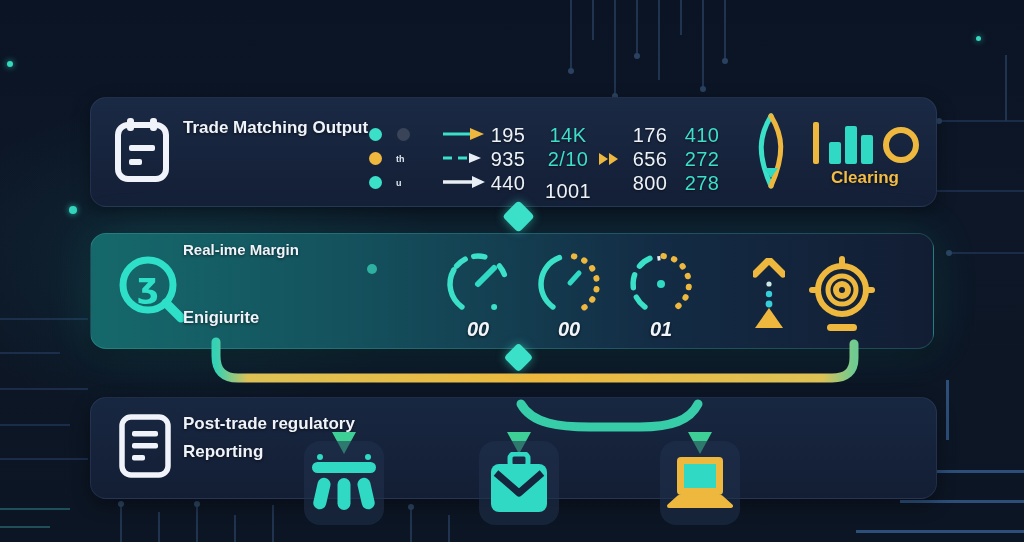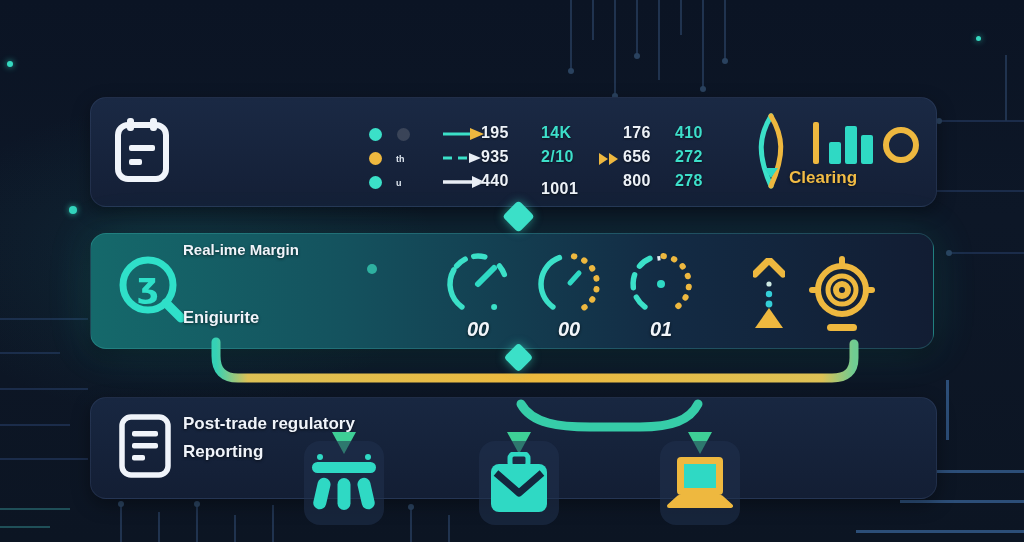--- a/index.html
+++ b/index.html
@@ -16,21 +16,21 @@
   .tdot{border-radius:50%;background:#35d9c0;box-shadow:0 0 6px rgba(53,217,192,.8);}
   .glow{position:absolute;pointer-events:none;}
   .panel{position:absolute;left:90px;width:845px;border-radius:16px;z-index:2;
     border:1px solid rgba(130,160,210,.12);box-shadow:0 6px 18px rgba(0,0,0,.35);}
   #panel-trade{top:97px;height:108px;background:linear-gradient(180deg,#1a2944,#141f36);}
   #panel-margin{top:233px;height:114px;width:842px;
     background:linear-gradient(90deg,#15696b 0%,#14525e 30%,#132b44 68%,#121d33 100%);
     border:1px solid rgba(70,200,190,.25);box-shadow:0 0 44px rgba(45,214,190,.16),0 6px 18px rgba(0,0,0,.35);}
   #panel-reporting{top:397px;height:100px;background:linear-gradient(180deg,#182741,#131e34);}
   .ttl{position:absolute;font-weight:bold;color:#f0f4fa;text-shadow:0 1px 3px rgba(0,0,0,.6);white-space:nowrap;}
-  .num{position:absolute;width:54px;text-align:left;font-size:16px;font-weight:bold;
+  .num{position:absolute;width:54px;text-align:center;font-size:20px;font-weight:normal;
     letter-spacing:.4px;text-shadow:0 1px 2px rgba(0,0,0,.55);}
   .c-white{color:#edf2f8;} .c-teal{color:#3ddfca;} .c-yellow{color:#f2bc45;}
   .dot{position:absolute;border-radius:50%;}
   .tinylbl{position:absolute;font-size:9px;color:#dfe7f0;font-weight:bold;}
   .gauge{position:absolute;top:14px;width:80px;height:100px;font-style:italic;}
   .gauge .gv{position:absolute;top:70px;width:80px;text-align:center;font-size:20px;
     font-weight:bold;color:#f1f5fa;text-shadow:0 1px 3px rgba(0,0,0,.7);}
   .diamond{position:absolute;background:#3be0c8;transform:rotate(45deg);border-radius:4px;
     box-shadow:0 0 10px rgba(59,224,200,.55);z-index:4;}
   .tile{position:absolute;width:80px;height:84px;border-radius:16px;
@@ -94,20 +94,21 @@
   <div class="panel" id="panel-trade">
     <span class="icon" style="left:24px;top:20px">
       <svg width="54" height="66" viewBox="0 0 54 66">
         <rect x="12" y="0" width="7" height="13" rx="3" fill="#f0f4fa"></rect>
         <rect x="35" y="0" width="7" height="13" rx="3" fill="#f0f4fa"></rect>
         <rect x="3" y="7" width="48" height="54" rx="10" fill="none" stroke="#f0f4fa" stroke-width="6"></rect>
         <rect x="14" y="27" width="26" height="6" rx="2" fill="#f0f4fa"></rect>
         <rect x="14" y="41" width="13" height="6" rx="2" fill="#f0f4fa"></rect>
       </svg>
     </span>
+    <div class="ttl" style="left:92px;top:20px;font-size:17px">Trade Matching Output</div>
 
     <div>
       <div class="dot" style="left:278px;top:30px;width:13px;height:13px;background:#3be0c8"></div>
       <div class="dot" style="left:306px;top:30px;width:13px;height:13px;background:#3a4458"></div>
       <div class="dot" style="left:278px;top:54px;width:13px;height:13px;background:#eeb83f"></div>
       <span class="tinylbl" style="left:305px;top:56px">th</span>
       <div class="dot" style="left:278px;top:78px;width:13px;height:13px;background:#3be0c8"></div>
       <span class="tinylbl" style="left:305px;top:80px">u</span>
     </div>
 
@@ -162,21 +163,21 @@
     </span>
     <span class="icon" style="left:722px;top:20px">
       <svg width="112" height="48" viewBox="0 0 112 48">
         <rect x="0" y="4" width="6" height="42" rx="2" fill="#eeb83f"></rect>
         <rect x="16" y="24" width="12" height="22" rx="2" fill="#2fd9c4"></rect>
         <rect x="32" y="8" width="12" height="38" rx="2" fill="#2fd9c4"></rect>
         <rect x="48" y="17" width="12" height="29" rx="2" fill="#2fd9c4"></rect>
         <circle cx="88" cy="27" r="15" fill="none" stroke="#eeb83f" stroke-width="6"></circle>
       </svg>
     </span>
-    <div class="ttl c-yellow" style="left:698px;top:70px;width:110px;text-align:left;font-size:17px;color:#f2bc45">Clearing</div>
+    <div class="ttl c-yellow" style="left:698px;top:70px;width:110px;text-align:right;font-size:17px;color:#f2bc45">Clearing</div>
   </div>
 
   <div class="diamond" style="left:507px;top:205px;width:23px;height:23px"></div>
 
   <div class="panel" id="panel-margin">
     <span class="icon" style="left:26px;top:20px">
       <svg width="72" height="72" viewBox="0 0 72 72">
         <circle cx="31" cy="31" r="25" fill="none" stroke="#2fe0c9" stroke-width="7"></circle>
         <line x1="49" y1="49" x2="64" y2="64" stroke="#2fe0c9" stroke-width="9" stroke-linecap="round"></line>
         <text x="31" y="43" text-anchor="middle" font-family="DejaVu Sans" font-size="34" font-weight="bold" fill="#2fe0c9">ʒ</text>

